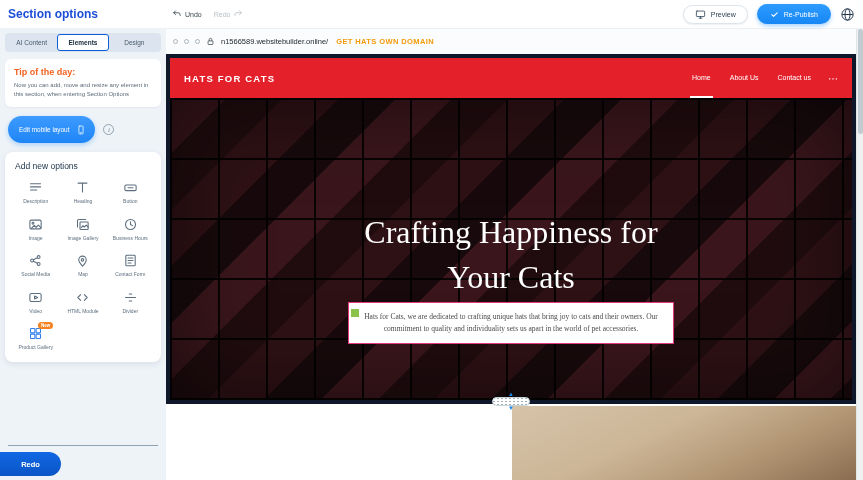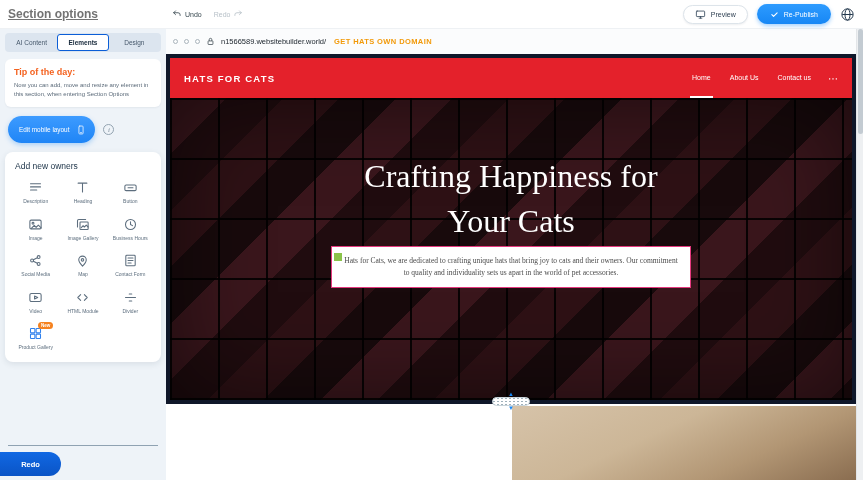--- a/index.html
+++ b/index.html
@@ -4,21 +4,21 @@
 <style>
   * { box-sizing: border-box; margin: 0; padding: 0; }
   html,body { width:863px; height:480px; overflow:hidden; background:#fff;
     font-family:"Liberation Sans", sans-serif; }
 
   .app { width:863px; height:480px; display:flex; flex-direction:column; }
 
   
   .topbar { height:28px; background:#fff; display:flex; align-items:center;
     padding:0 8px; position:relative; z-index:10; box-shadow:0 1px 0 #eef1f4; }
-  .page-title { font-size:12px; font-weight:bold; color:#737373;text-decoration:underline; }
+  .page-title { font-size:12px; font-weight:bold; color:#1d4ed8; }
   .history { position:absolute; left:172px; display:flex; align-items:center; gap:12px; }
   .hist-btn { display:flex; align-items:center; gap:3px; border:none; background:none;
     font-size:7px; color:#37474f; cursor:pointer; font-family:inherit; }
   .hist-btn.disabled { color:#b7c0c8; }
   .hist-btn svg { width:10px; height:10px; }
   .topbar-right { margin-left:auto; display:flex; align-items:center; gap:9px; }
   .preview-btn { height:19px; padding:0 11px; border:1px solid #dde4ea; border-radius:10px;
     background:#fff; display:flex; align-items:center; gap:5px; font-size:7px; color:#2c3e50;
     box-shadow:0 1px 2px rgba(20,40,60,.08); cursor:pointer; font-family:inherit; }
   .preview-btn svg { width:11px; height:11px; }
@@ -94,26 +94,26 @@
     border-bottom:2px solid transparent; padding:0 2px; text-decoration:none; cursor:pointer; }
   .site-nav a.active { border-bottom-color:#fff; }
   .nav-more { color:#fff; font-size:10px; display:flex; align-items:center; cursor:pointer; }
 
   .hero { height:302px; display:flex; flex-direction:column; align-items:center;
     background-color:#150a0c;
     background-image:
       repeating-linear-gradient(90deg, rgba(0,0,0,.85) 0 2px, transparent 2px 48px),
       repeating-linear-gradient(0deg, rgba(0,0,0,.85) 0 2px, transparent 2px 60px),
       repeating-linear-gradient(135deg, #3a161c 0 40px, #200c0f 40px 80px, #2e1115 80px 120px, #180a0c 120px 160px);
-    box-shadow:inset 0 0 90px rgba(0,0,0,.55); }
+    box-shadow:inset 0 0 90px rgba(0,0,0,.55);justify-content:center; }
   .hero-heading { margin-top:56px; font-family:"Liberation Serif", serif; font-weight:500;
     color:#fff; font-size:32px; line-height:1.4; text-align:center; max-width:340px; cursor:pointer; }
   .hero-sub { font-family:"Liberation Serif", serif; color:#ece5e5; font-size:17px;
     margin-top:22px; cursor:pointer; }
-  .hero-textbox { margin-top:2px; position:relative; width:360px; background:#fff;
+  .hero-textbox { margin-top:2px; position:relative; width:326px; background:#fff;
     border:1px solid #e5397e; padding:8px 11px; cursor:pointer; }
   .hero-textbox p { font-size:7.5px; line-height:1.6; text-align:center; color:#4a4a4a;
     font-family:"Liberation Serif", serif; }
   .drag-handle-green { position:absolute; left:2px; top:6px; width:8px; height:8px;
     background:#8bc34a; cursor:grab; }
 
   .resize-handle { position:absolute; left:50%; bottom:-11px; transform:translateX(-50%);
     display:flex; flex-direction:column; align-items:center; z-index:5; cursor:ns-resize; }
   .resize-arrow { color:#1787f5; font-size:6px; line-height:5px; }
   .resize-grip { width:38px; height:9px; background:#fff; border:1px solid #c9d4da;
@@ -195,21 +195,21 @@
           <span>Edit mobile layout</span>
           <svg viewBox="0 0 24 24" fill="none" stroke="#fff" stroke-width="1.8" stroke-linecap="round">
               <rect x="7" y="2.5" width="10" height="19" rx="2"></rect>
               <path d="M10.5 18.5h3"></path>
             </svg>
         </button>
         <button class="info-badge">i</button>
       </div>
 
       <div class="panel">
-        <div class="panel-title">Add new owners</div>
+        <div class="panel-title">Add new options</div>
         <div class="grid">
 
           <div class="cell">
             <svg viewBox="0 0 24 24">
                 <path d="M4 6h16M4 11h16M4 16h10"></path>
               </svg>
             <span class="lbl">Description</span>
           </div>
           <div class="cell">
             <svg viewBox="0 0 24 24">
@@ -316,21 +316,21 @@
       <div class="browser-bar">
         <span class="win-dot"></span>
         <span class="win-dot"></span>
         <span class="win-dot"></span>
         <span class="lock-icon">
           <svg viewBox="0 0 24 24">
               <rect x="5.5" y="10.5" width="13" height="9.5" rx="1.5"></rect>
               <path d="M8.5 10.5V7a3.5 3.5 0 0 1 7 0v3.5"></path>
             </svg>
         </span>
-        <span class="url-text">n1566589.websitebuilder.world/</span>
+        <span class="url-text">n1566589.websitebuilder.online/</span>
         <a class="domain-cta">GET HATS OWN DOMAIN</a>
       </div>
 
       <div class="site">
 
         <section class="selected-section">
 
           <header class="site-header">
             <div class="site-logo">HATS FOR CATS</div>
             <nav class="site-nav">

